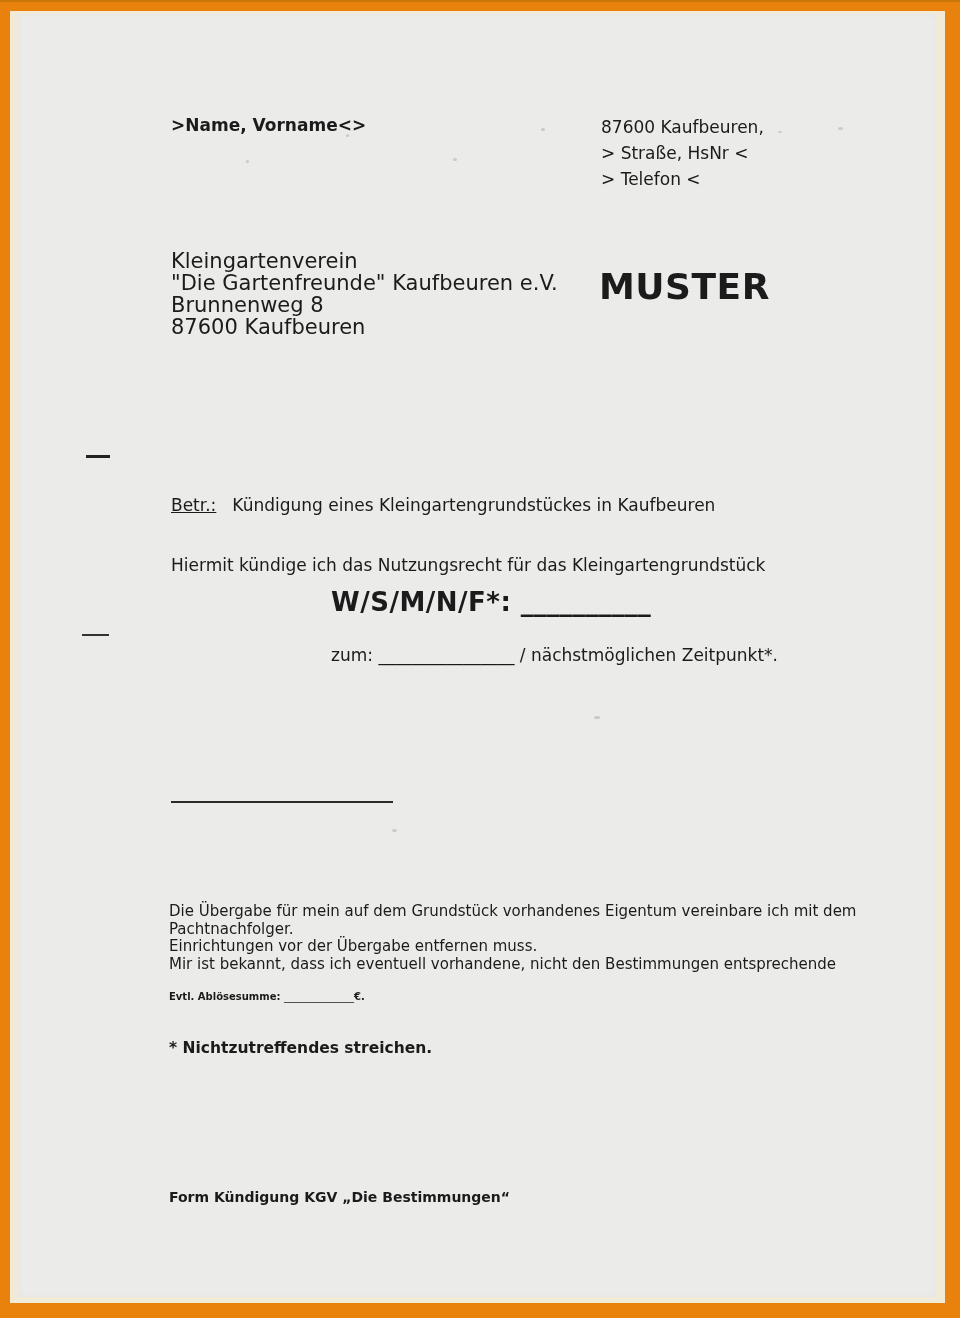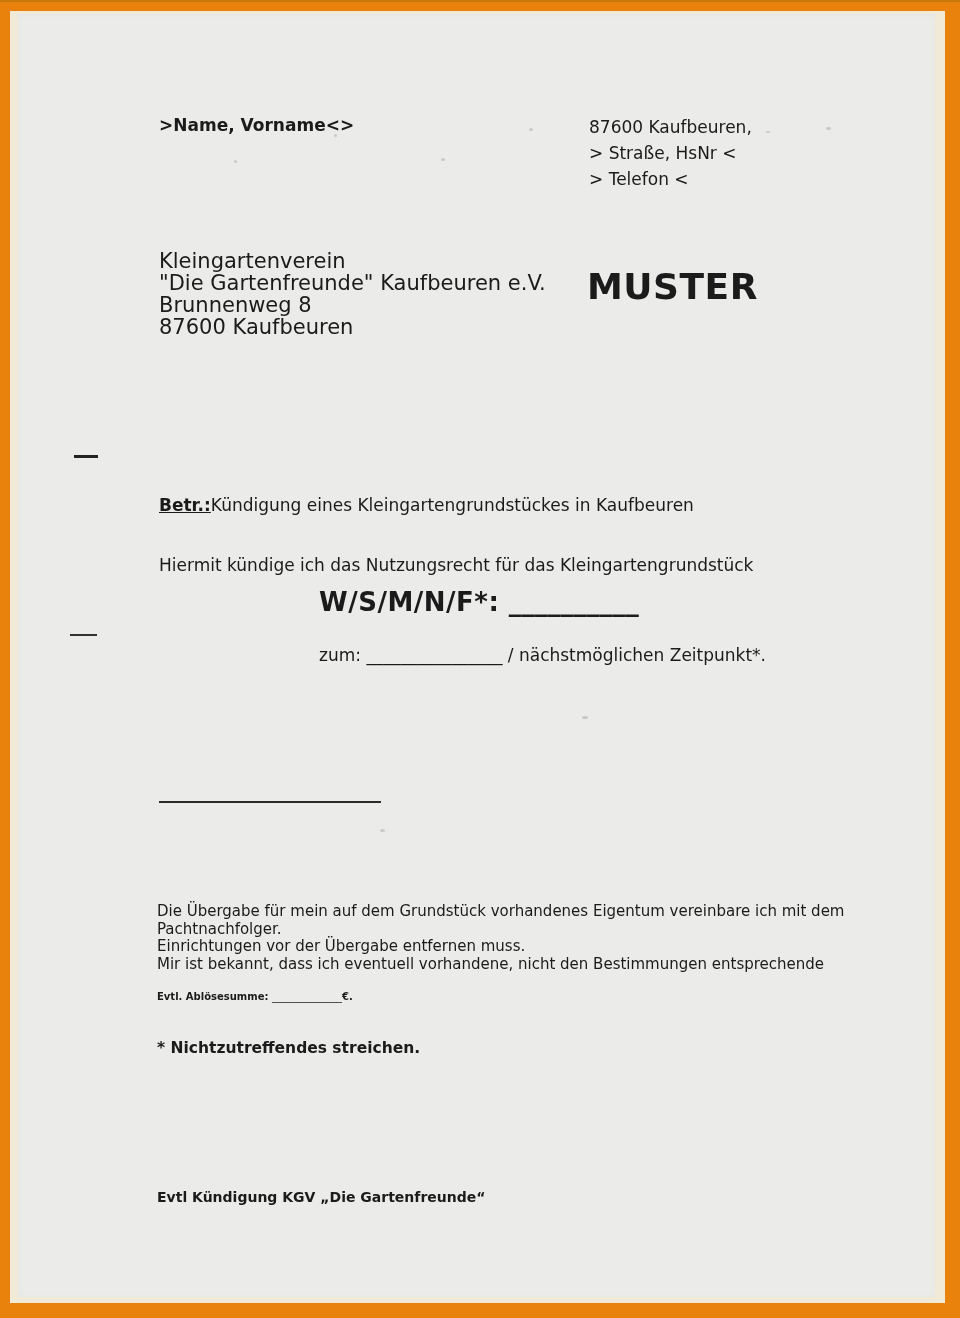--- a/index.html
+++ b/index.html
@@ -30,21 +30,21 @@
     height: 1292px;
     background: #EBEBE9;
     border-style: solid;
     border-color: #F0EAD6;
     border-width: 3px 10px 6px 8px;
     box-sizing: border-box;
     box-shadow: inset 0 0 6px rgba(0,0,0,0.03);
   }
   .content {
     position: absolute;
-    left: 4px; top: 0;
+    left: 16px; top: 0;
     width: 861px; height: 1318px;
   }
   .abs { position: absolute; white-space: nowrap; }
 
   .sender-name {
     left: 155px; top: 115px;
     font-size: 17px; font-weight: bold;
   }
   .sender-contact {
     left: 585px; top: 114px;
@@ -58,21 +58,21 @@
     left: 583px; top: 266px;
     font-size: 36px; font-weight: bold;
     letter-spacing: 0.5px;
   }
   .subject {
     left: 155px; top: 495px;
     font-size: 17px;
   }
   .subject .subject-label {
     text-decoration: underline;
-    font-weight: bold;
+    margin-right: 16px;
   }
   .intro {
     left: 155px; top: 555px;
     font-size: 17px;
   }
   .plot-line {
     left: 315px; top: 587px;
     font-size: 26px; font-weight: bold;
     letter-spacing: 0.5px;
   }
@@ -174,21 +174,21 @@
     <div>Mir ist bekannt, dass ich eventuell vorhandene, nicht den Bestimmungen entsprechende</div>
   </div>
 
   <div class="abs sum-line">
     <span>Evtl. Ablösesumme:</span>
     <span class="blank">______________</span><span>€.</span>
   </div>
 
   <div class="abs footnote">* Nichtzutreffendes streichen.</div>
 
-  <div class="abs form-id">Evtl Kündigung KGV „Die Gartenfreunde“</div>
+  <div class="abs form-id">Form Kündigung KGV „Die Bestimmungen“</div>
 
   <div class="speck" style="left:822px;top:127px;width:5px;height:3px;"></div>
   <div class="speck" style="left:762px;top:131px;width:4px;height:2px;"></div>
   <div class="speck" style="left:525px;top:128px;width:4px;height:3px;"></div>
   <div class="speck" style="left:437px;top:158px;width:4px;height:3px;"></div>
   <div class="speck" style="left:330px;top:134px;width:3px;height:3px;"></div>
   <div class="speck" style="left:230px;top:160px;width:3px;height:3px;"></div>
   <div class="speck" style="left:578px;top:716px;width:6px;height:3px;"></div>
   <div class="speck" style="left:376px;top:829px;width:5px;height:3px;"></div>
 

